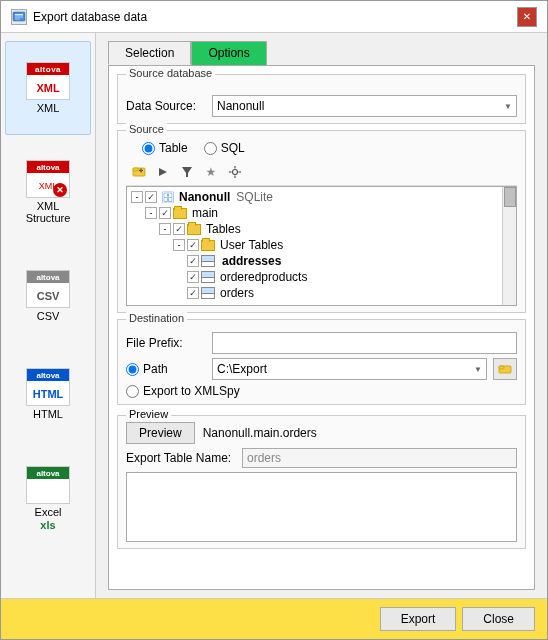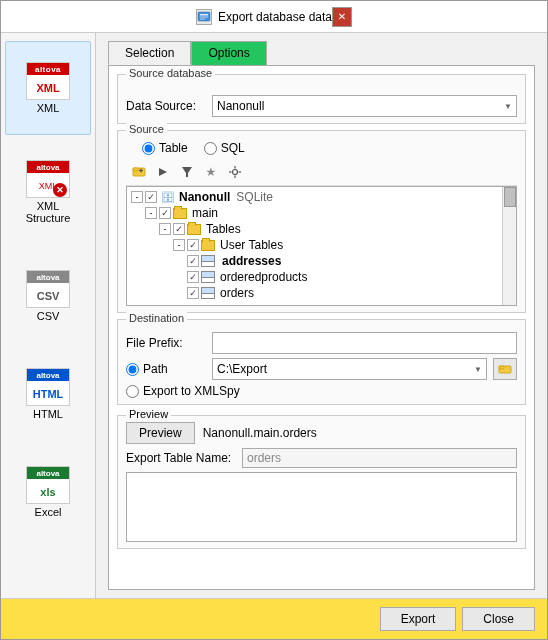--- a/index.html
+++ b/index.html
@@ -14,21 +14,21 @@
       flex-direction: column;
       box-shadow: 2px 2px 8px rgba(0,0,0,0.3);
     }
     
     .title-bar {
       background: #fff;
       border-bottom: 1px solid #ccc;
       padding: 6px 10px;
       display: flex;
       align-items: center;
-      justify-content: center;
+      justify-content: space-between;
       height: 32px;
     }
     
     .title-bar-left {
       display: flex;
       align-items: center;
       gap: 6px;
     }
     
     .title-icon {
@@ -577,20 +577,21 @@
     }
     
     .altova-xls-icon .bottom-text {
       display: flex;
       align-items: center;
       justify-content: center;
       height: 26px;
       font-size: 11px;
       font-weight: bold;
       color: #1a7a30;
+      margin-top: 33px;
     }
   </style>
 </head>
 <body>
 
 <div class="dialog">
 
   <div class="title-bar">
     <div class="title-bar-left">
       <div class="title-icon">

